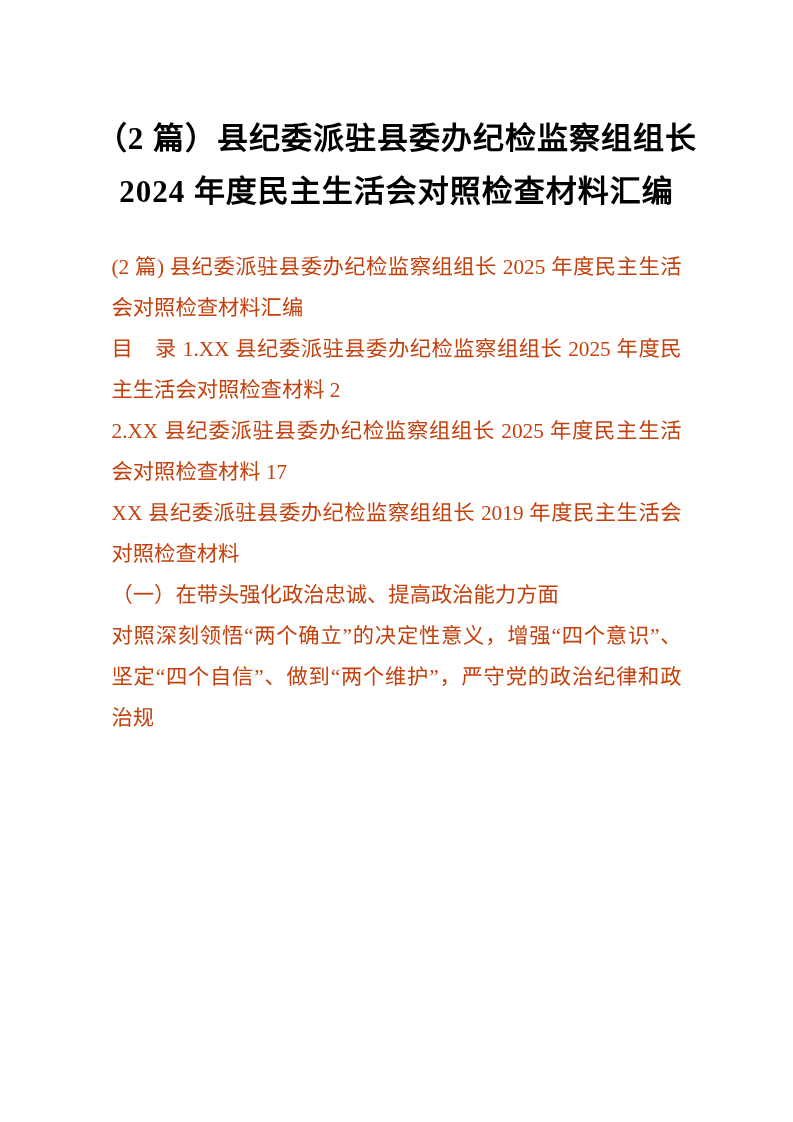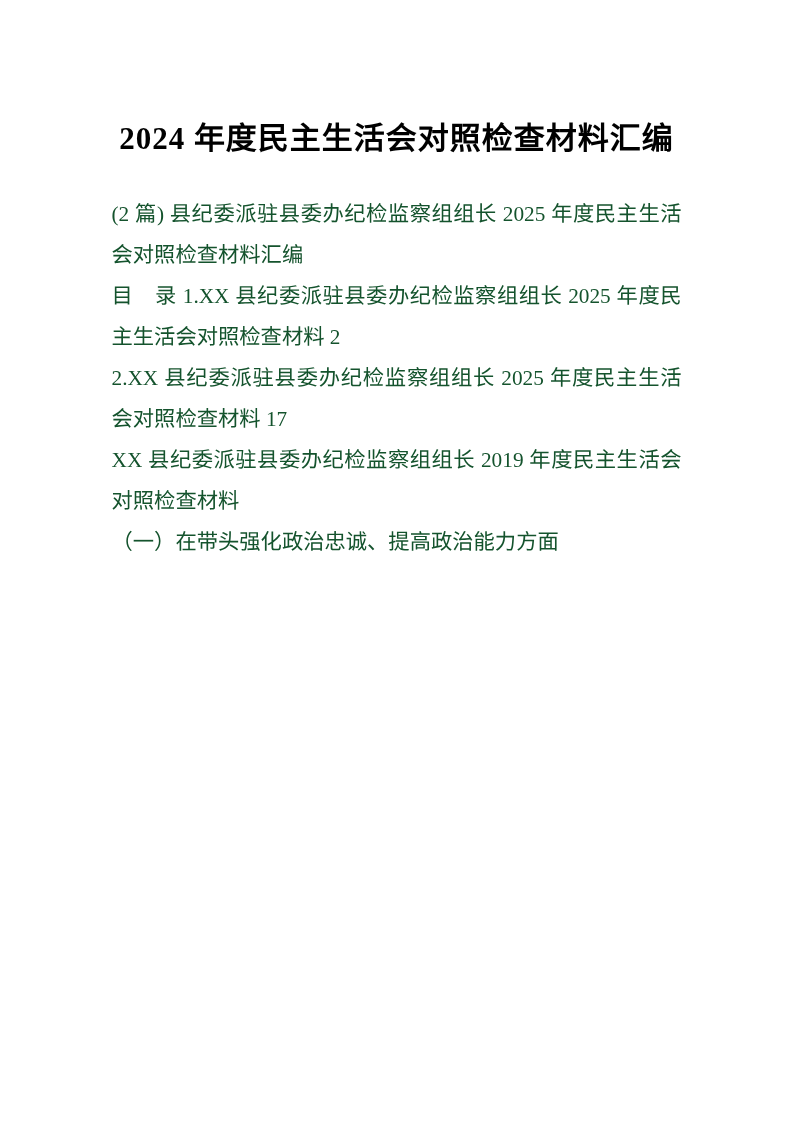--- a/index.html
+++ b/index.html
@@ -30,37 +30,39 @@
   .title-line {
     display: block;
   }
   .doc-body {
     width: 570px;
     margin: 29px auto 0 auto;
     font-size: 21.3px;
     line-height: 41px;
     text-align: justify;
     text-justify: inter-ideograph;
-    color: #14532d;
+    color: #c2410c;
   }
   .doc-body p {
     margin: 0;
     padding: 0;
   }
 </style>
 </head>
 <body>
 
 <div class="page">
 
   <h1 class="doc-title">
+    <span class="title-line">（2 篇）县纪委派驻县委办纪检监察组组长</span>
     <span class="title-line">2024 年度民主生活会对照检查材料汇编</span>
   </h1>
 
   <div class="doc-body">
     <p>(2 篇) 县纪委派驻县委办纪检监察组组长 2025 年度民主生活会对照检查材料汇编</p>
     <p>目　录 1.XX 县纪委派驻县委办纪检监察组组长 2025 年度民主生活会对照检查材料 2</p>
     <p>2.XX 县纪委派驻县委办纪检监察组组长 2025 年度民主生活会对照检查材料 17</p>
     <p>XX 县纪委派驻县委办纪检监察组组长 2019 年度民主生活会对照检查材料</p>
     <p>（一）在带头强化政治忠诚、提高政治能力方面</p>
+    <p>对照深刻领悟“两个确立”的决定性意义，增强“四个意识”、坚定“四个自信”、做到“两个维护”，严守党的政治纪律和政治规</p>
   </div>
 
 </div>
 
 </body></html>

